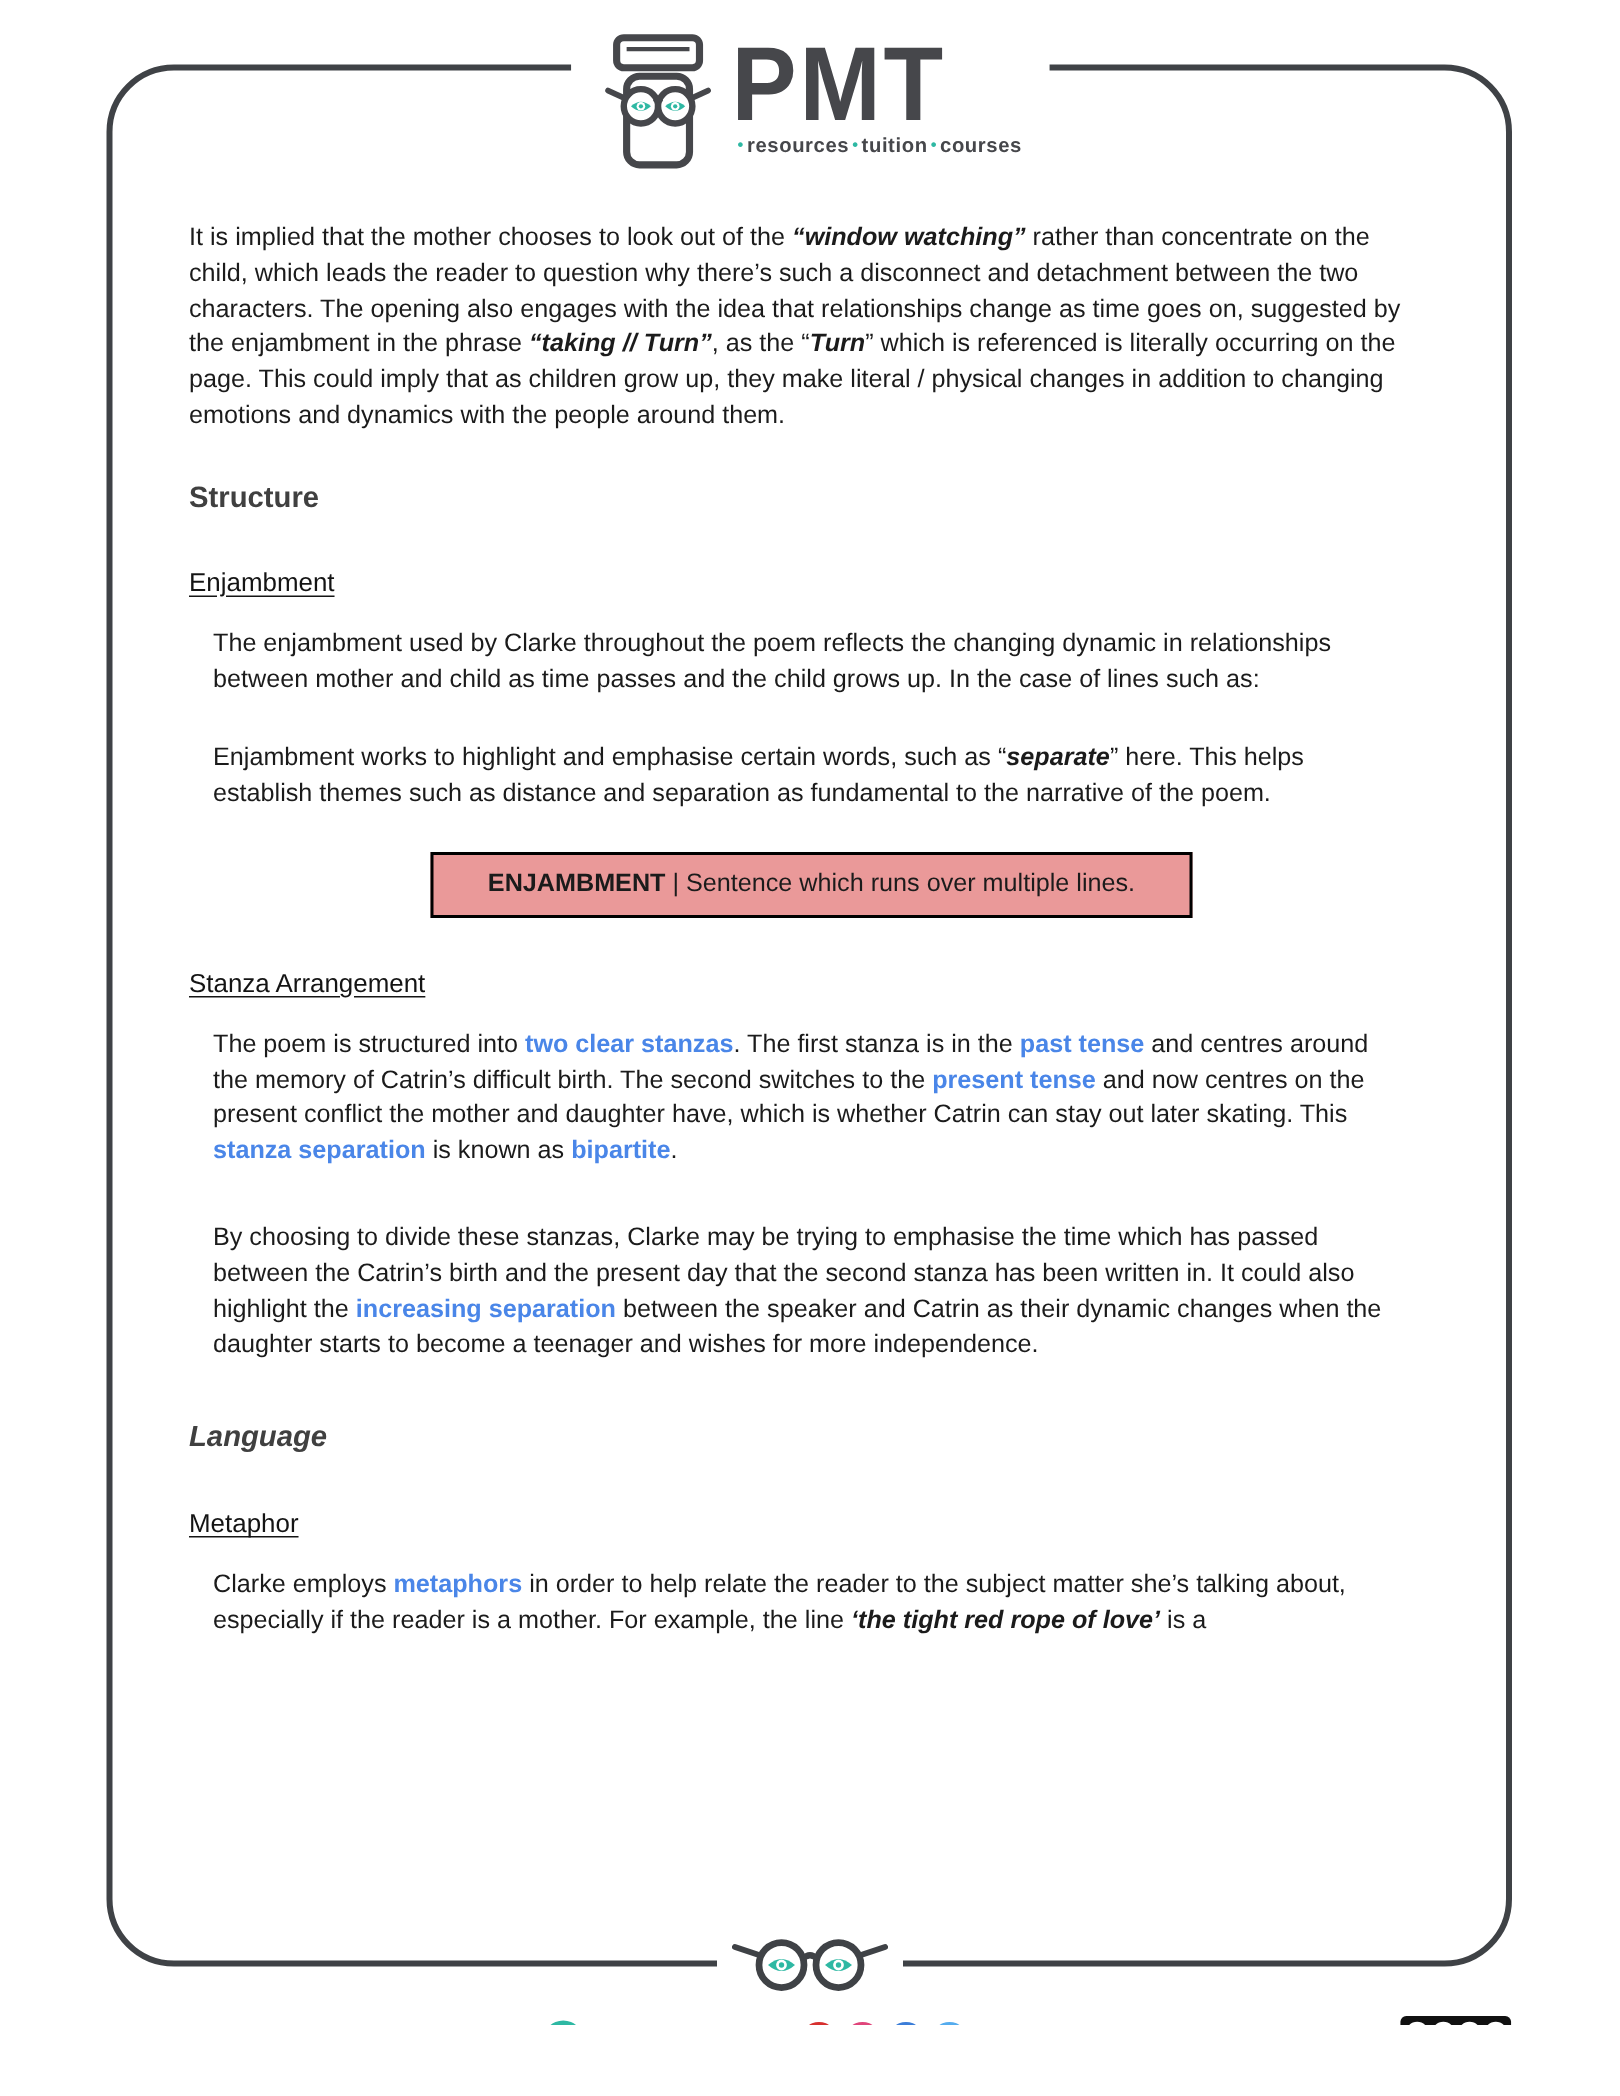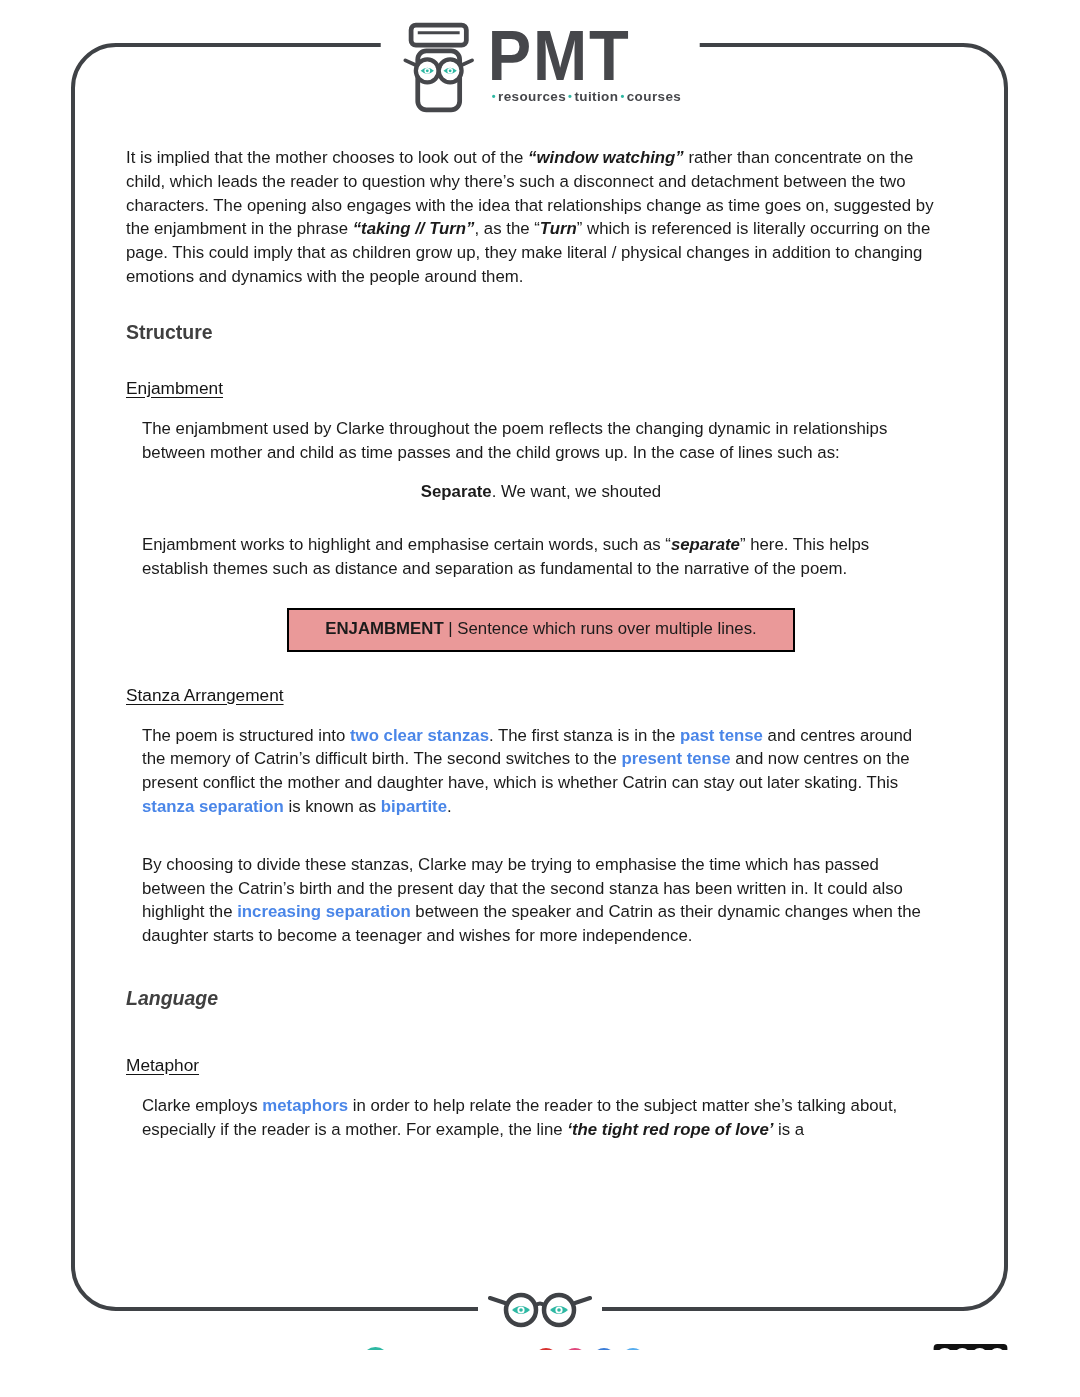--- a/index.html
+++ b/index.html
@@ -46,21 +46,21 @@
   .h2{
     font-size:19.5px;font-weight:bold;line-height:28px;
     margin:0 0 29px 0;color:#404040;
   }
   .h2-language{margin:36px 0 0 0;font-style:italic;}
   .h3{
     font-size:17.3px;line-height:26px;margin:0 0 2px 0;
     text-decoration:underline;text-underline-offset:3px;color:#141414;
   }
   .h3-stanza{margin-top:30px;}
-  .h3-metaphor{margin-top:40px;}
+  .h3-metaphor{margin-top:30px;}
   .quote{text-align:center;margin:2px 0 0 0 !important;}
   .para-after{margin-top:29px !important;}
   .para-gap{margin-top:34px !important;}
   .defbox{
     margin:27px auto 0 auto;width:508px;box-sizing:border-box;
     border:2px solid #000000;background:#ea9999;
     text-align:center;padding:7px 30px 9px 30px;
   }
   .run-bi{font-weight:bold;font-style:italic;}
   .run-b{font-weight:bold;}
@@ -130,21 +130,20 @@
   </div>
 
   <div class="content">
     <p class="intro"><span>It is implied that the mother chooses to look out of the </span><span class="run-bi">“window watching”</span><span> rather than concentrate on the child, which leads the reader to question why there’s such a disconnect and detachment between the two characters. The opening also engages with the idea that relationships change as time goes on, suggested by the enjambment in the phrase </span><span class="run-bi">“taking // Turn”</span><span>, as the “</span><span class="run-bi">Turn</span><span>” which is referenced is literally occurring on the page. This could imply that as children grow up, they make literal / physical changes in addition to changing emotions and dynamics with the people around them.</span></p>
 
     <div class="h2">Structure</div>
 
     <div class="h3">Enjambment</div>
     <p><span>The enjambment used by Clarke throughout the poem reflects the changing dynamic in relationships between mother and child as time passes and the child grows up. In the case of lines such as:</span></p>
 
-    <p class="quote"><span class="run-b">Separate</span><span>. We want, we shouted</span></p>
 
     <p class="para-after"><span>Enjambment works to highlight and emphasise certain words, such as “</span><span class="run-bi">separate</span><span>” here. This helps establish themes such as distance and separation as fundamental to the narrative of the poem.</span></p>
 
     <div class="defbox"><span class="run-b">ENJAMBMENT</span><span> | Sentence which runs over multiple lines.</span></div>
 
     <div class="h3 h3-stanza">Stanza Arrangement</div>
     <p><span>The poem is structured into </span><span class="run-blue">two clear stanzas</span><span>. The first stanza is in the </span><span class="run-blue">past tense</span><span> and centres around the memory of Catrin’s difficult birth. The second switches to the </span><span class="run-blue">present tense</span><span> and now centres on the present conflict the mother and daughter have, which is whether Catrin can stay out later skating. This </span><span class="run-blue">stanza separation</span><span> is known as </span><span class="run-blue">bipartite</span><span>.</span></p>
     <p class="para-gap"><span>By choosing to divide these stanzas, Clarke may be trying to emphasise the time which has passed between the Catrin’s birth and the present day that the second stanza has been written in. It could also highlight the </span><span class="run-blue">increasing separation</span><span> between the speaker and Catrin as their dynamic changes when the daughter starts to become a teenager and wishes for more independence.</span></p>
 
     <div class="h2 h2-language">Language</div>

